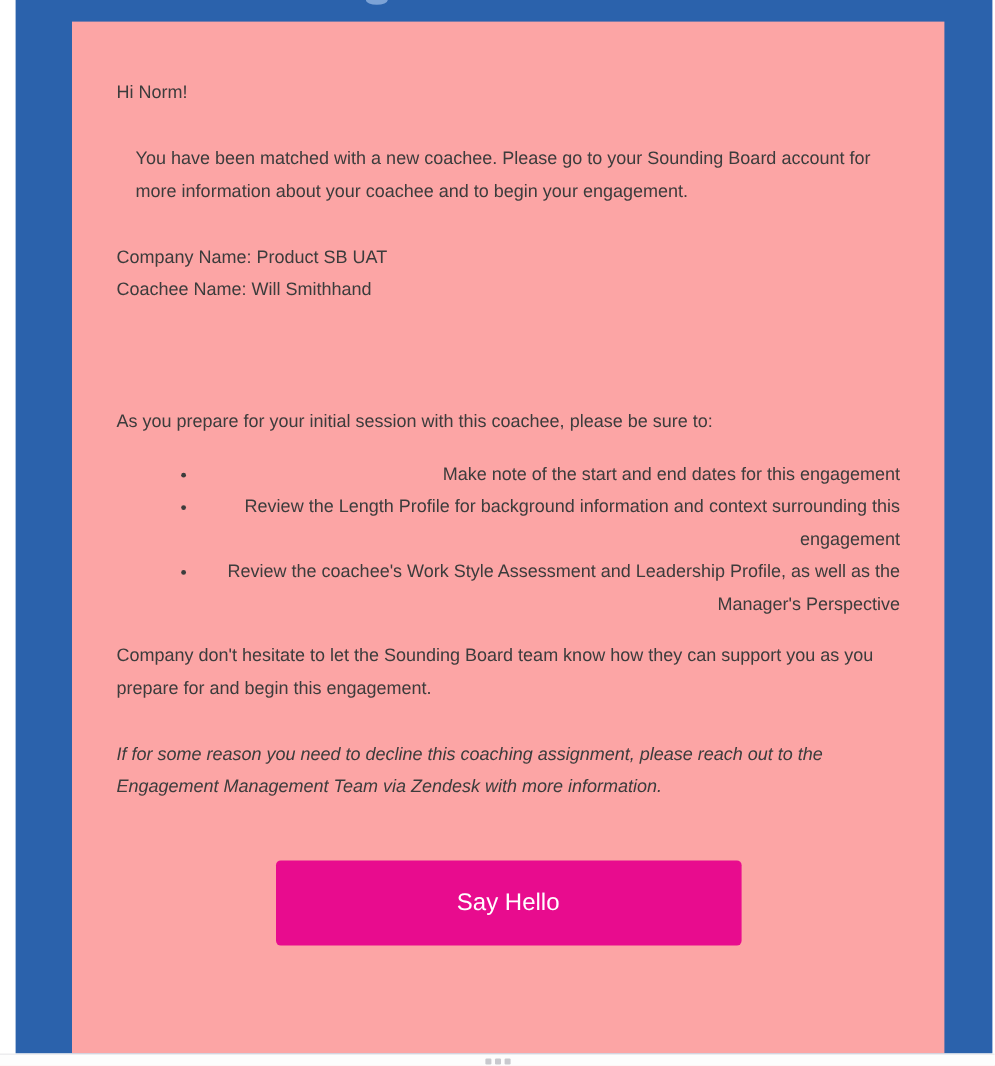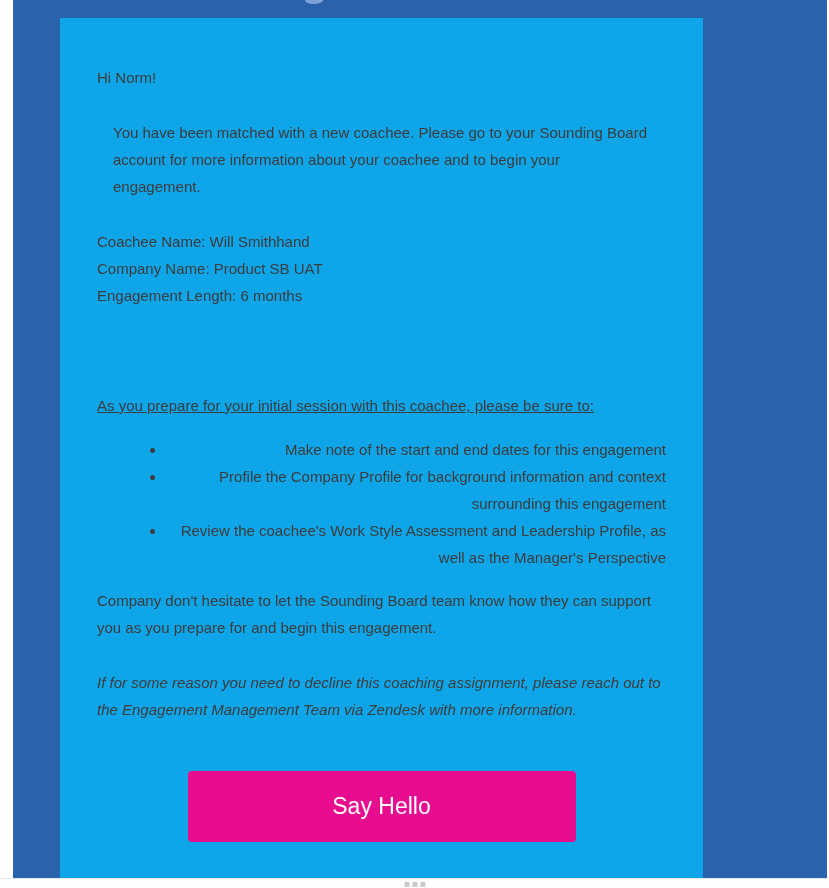--- a/index.html
+++ b/index.html
@@ -33,36 +33,36 @@
     width: 18px;
     height: 7px;
     border-radius: 50%;
     background: #7da3d6;
   }
   
   .card {
     position: absolute;
     left: 47px;          
     top: 18px;
-    width: 643px;
+    width: 727px;
     height: 860px;
-    background: #0ea5e9;
+    background: #fca5a5;
   }
   .content {
     padding: 46px 37px 0 37px;
     font-size: 15px;
     line-height: 27px;
     color: var(--text-color, #3C3C3C);
   }
   .content p { margin: 0; }
   p.greeting   { margin: 0; }
   p.intro      { margin: 28px 16px 0; }
   .details     { margin: 28px 0 0; }
   .details div { line-height: 27px; }
-  p.prepare    { margin: 83px 0 12px; text-decoration: underline; }
+  p.prepare    { margin: 83px 0 12px; }
   ul.checklist {
     margin: 17px 0 0;
     padding: 0 0 0 69px;
     list-style: disc;
     text-align: right;
   }
   ul.checklist li {
     line-height: 27px;
     padding-left: 2px;
   }
@@ -76,21 +76,21 @@
     text-align: center;
   }
   .cta-button {
     display: inline-block;
     width: 388px;
     height: 71px;
     line-height: 71px;
     background: var(--button-pink, #E80C8E);
     color: #ffffff;
     font-family: "Liberation Sans", "DejaVu Sans", sans-serif;
-    font-size: 23px;
+    font-size: 20px;
     border: none;
     border-radius: 4px;
     cursor: pointer;
     padding: 0;
   }
   
   .bottom-strip {
     position: absolute;
     left: 0;
     top: 878px;
@@ -125,30 +125,29 @@
     <div class="logo-remnant"></div>
 
     <div class="card">
       <div class="content">
 
         <p class="greeting">Hi Norm!</p>
 
         <p class="intro">You have been matched with a new coachee. Please go to your Sounding Board account for more information about your coachee and to begin your engagement.</p>
 
         <div class="details">
+          <div>Company Name: Product SB UAT</div>
           <div>Coachee Name: Will Smithhand</div>
-          <div>Company Name: Product SB UAT</div>
-          <div>Engagement Length: 6 months</div>
         </div>
 
         <p class="prepare">As you prepare for your initial session with this coachee, please be sure to:</p>
 
         <ul class="checklist">
           <li>Make note of the start and end dates for this engagement</li>
-          <li>Profile the Company Profile for background information and context surrounding this engagement</li>
+          <li>Review the Length Profile for background information and context surrounding this engagement</li>
           <li>Review the coachee's Work Style Assessment and Leadership Profile, as well as the Manager's Perspective</li>
         </ul>
 
         <p class="support">Company don't hesitate to let the Sounding Board team know how they can support you as you prepare for and begin this engagement.</p>
 
         <p class="decline">If for some reason you need to decline this coaching assignment, please reach out to the Engagement Management Team via Zendesk with more information.</p>
 
         <div class="cta-row">
           <button class="cta-button">Say Hello</button>
         </div>

